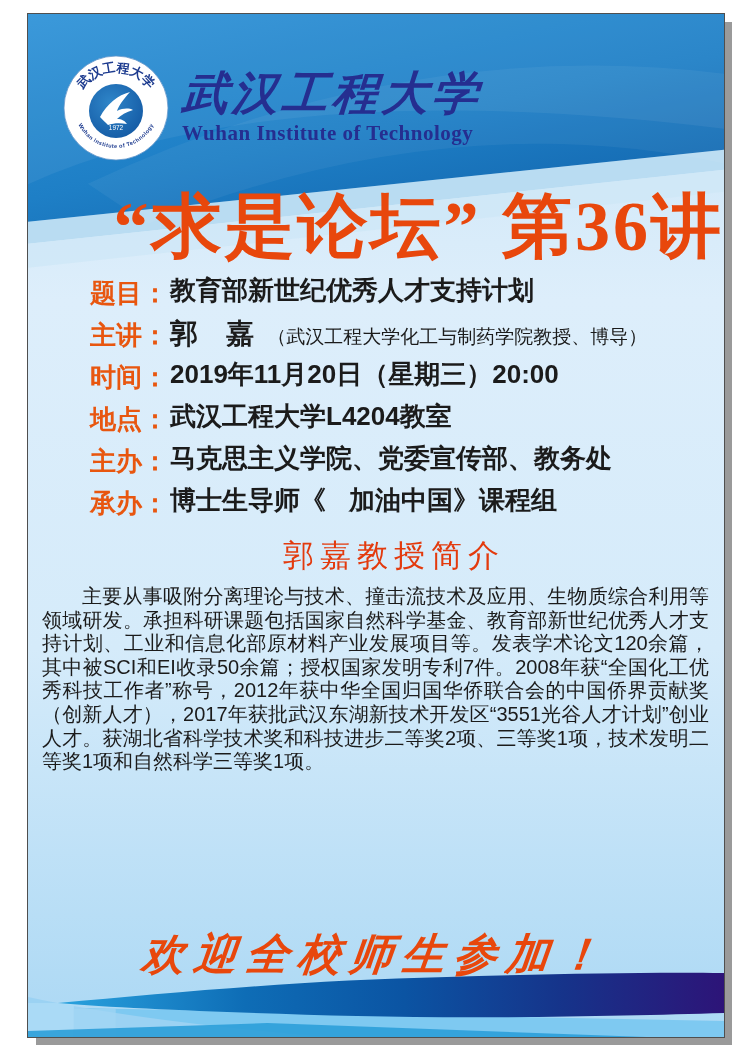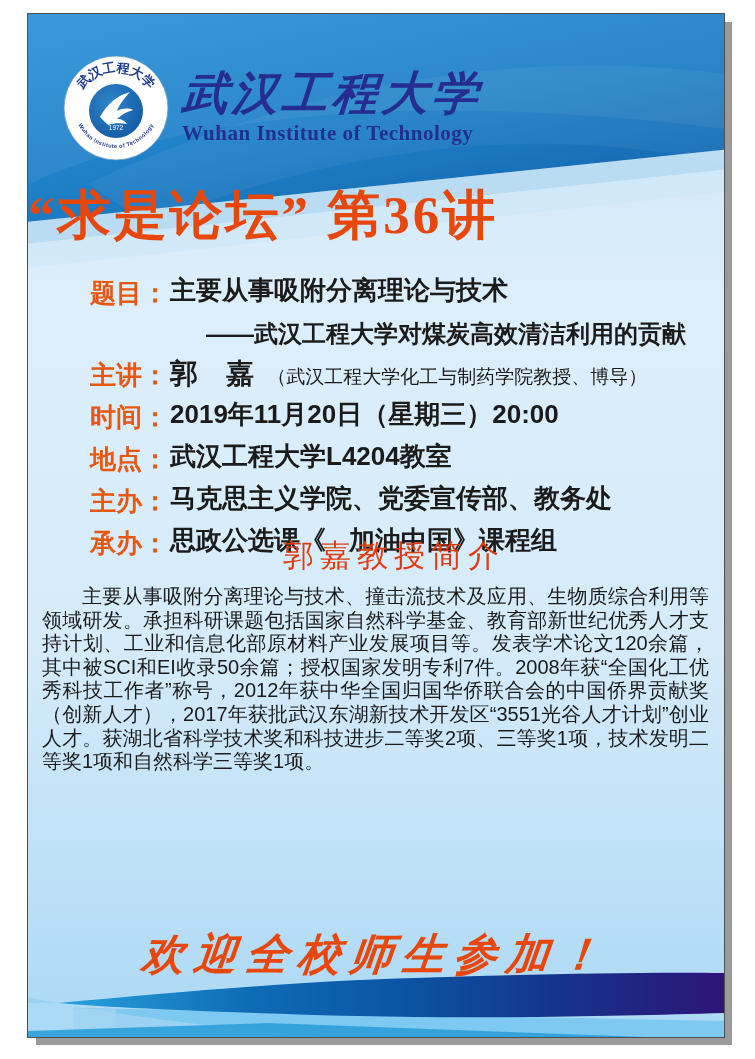--- a/index.html
+++ b/index.html
@@ -22,23 +22,23 @@
 
   .brand{position:absolute;left:34px;top:40px;display:flex;align-items:center;gap:12px;z-index:3;}
   .seal{width:108px;height:108px;flex:0 0 auto;}
   .brand-names{display:flex;flex-direction:column;}
   .uni-cn{font-family:"Liberation Serif","DejaVu Serif",serif;font-style:italic;font-weight:900;
     font-size:46px;line-height:1.05;color:var(--name-navy);letter-spacing:4px;
     transform:skewX(-4deg);}
   .uni-en{font-family:"Liberation Serif","DejaVu Serif",serif;font-weight:700;
     font-size:21px;color:var(--name-navy);letter-spacing:.5px;margin-top:3px;}
 
-  .poster-title{position:absolute;left:0;top:166px;width:100%;text-align:left;z-index:3;
+  .poster-title{position:absolute;left:0;top:166px;width:100%;text-align:right;z-index:3;
     font-family:"Liberation Serif","DejaVu Serif",serif;font-weight:900;
-    font-size:53px;color:var(--accent-orange);letter-spacing:3px;}
+    font-size:70px;color:var(--accent-orange);letter-spacing:3px;}
 
   .info{position:absolute;left:62px;top:262px;right:16px;z-index:3;}
   .info-row{display:flex;align-items:flex-start;margin-bottom:7px;}
   .info-label{flex:0 0 80px;font-size:26px;font-weight:700;color:var(--label-orange);}
   .info-value{font-size:26px;font-weight:700;color:var(--body-text);line-height:1.15;}
   .info-value.regular{font-weight:600;}
   .info-sub{padding-left:116px;font-size:24px;font-weight:700;color:var(--body-text);
     margin-top:1px;margin-bottom:8px;}
   .speaker-name{font-size:28px;font-weight:800;color:var(--body-text);}
   .speaker-note{font-size:19px;font-weight:500;color:var(--body-text);margin-left:6px;}
@@ -128,23 +128,22 @@
         <div class="uni-cn">武汉工程大学</div>
         <div class="uni-en">Wuhan Institute of Technology</div>
       </div>
     </div>
 
     <h1 class="poster-title">“求是论坛” 第36讲</h1>
 
     <section class="info">
       <div class="info-row">
         <span class="info-label">题目：</span>
-        <span class="info-value">主要从事吸附分离理论与技术</span>
+        <span class="info-value">教育部新世纪优秀人才支持计划</span>
       </div>
-      <div class="info-sub">——武汉工程大学对煤炭高效清洁利用的贡献</div>
 
       <div class="info-row">
         <span class="info-label">主讲：</span>
         <span class="info-value">
           <span class="speaker-name">郭　嘉</span>
           <span class="speaker-note">（武汉工程大学化工与制药学院教授、博导）</span>
         </span>
       </div>
 
       <div class="info-row">
@@ -158,21 +157,21 @@
       </div>
 
       <div class="info-row">
         <span class="info-label">主办：</span>
         <span class="info-value regular">马克思主义学院、党委宣传部、教务处</span>
       </div>
 
       <div class="info-row">
         <span class="info-label">承办：</span>
         <span class="info-value regular">
-          <span>思政公选课《</span><span class="org-bold">加油中国</span><span>》课程组</span>
+          <span>博士生导师《</span><span class="org-bold">加油中国</span><span>》课程组</span>
         </span>
       </div>
     </section>
 
     <h2 class="bio-heading">郭嘉教授简介</h2>
     <div class="bio">
       <p>主要从事吸附分离理论与技术、撞击流技术及应用、生物质综合利用等领域研发。承担科研课题包括国家自然科学基金、教育部新世纪优秀人才支持计划、工业和信息化部原材料产业发展项目等。发表学术论文120余篇，其中被SCI和EI收录50余篇；授权国家发明专利7件。2008年获“全国化工优秀科技工作者”称号，2012年获中华全国归国华侨联合会的中国侨界贡献奖（创新人才），2017年获批武汉东湖新技术开发区“3551光谷人才计划”创业人才。获湖北省科学技术奖和科技进步二等奖2项、三等奖1项，技术发明二等奖1项和自然科学三等奖1项。</p>
     </div>
 
     <div class="welcome">欢迎全校师生参加！</div>

